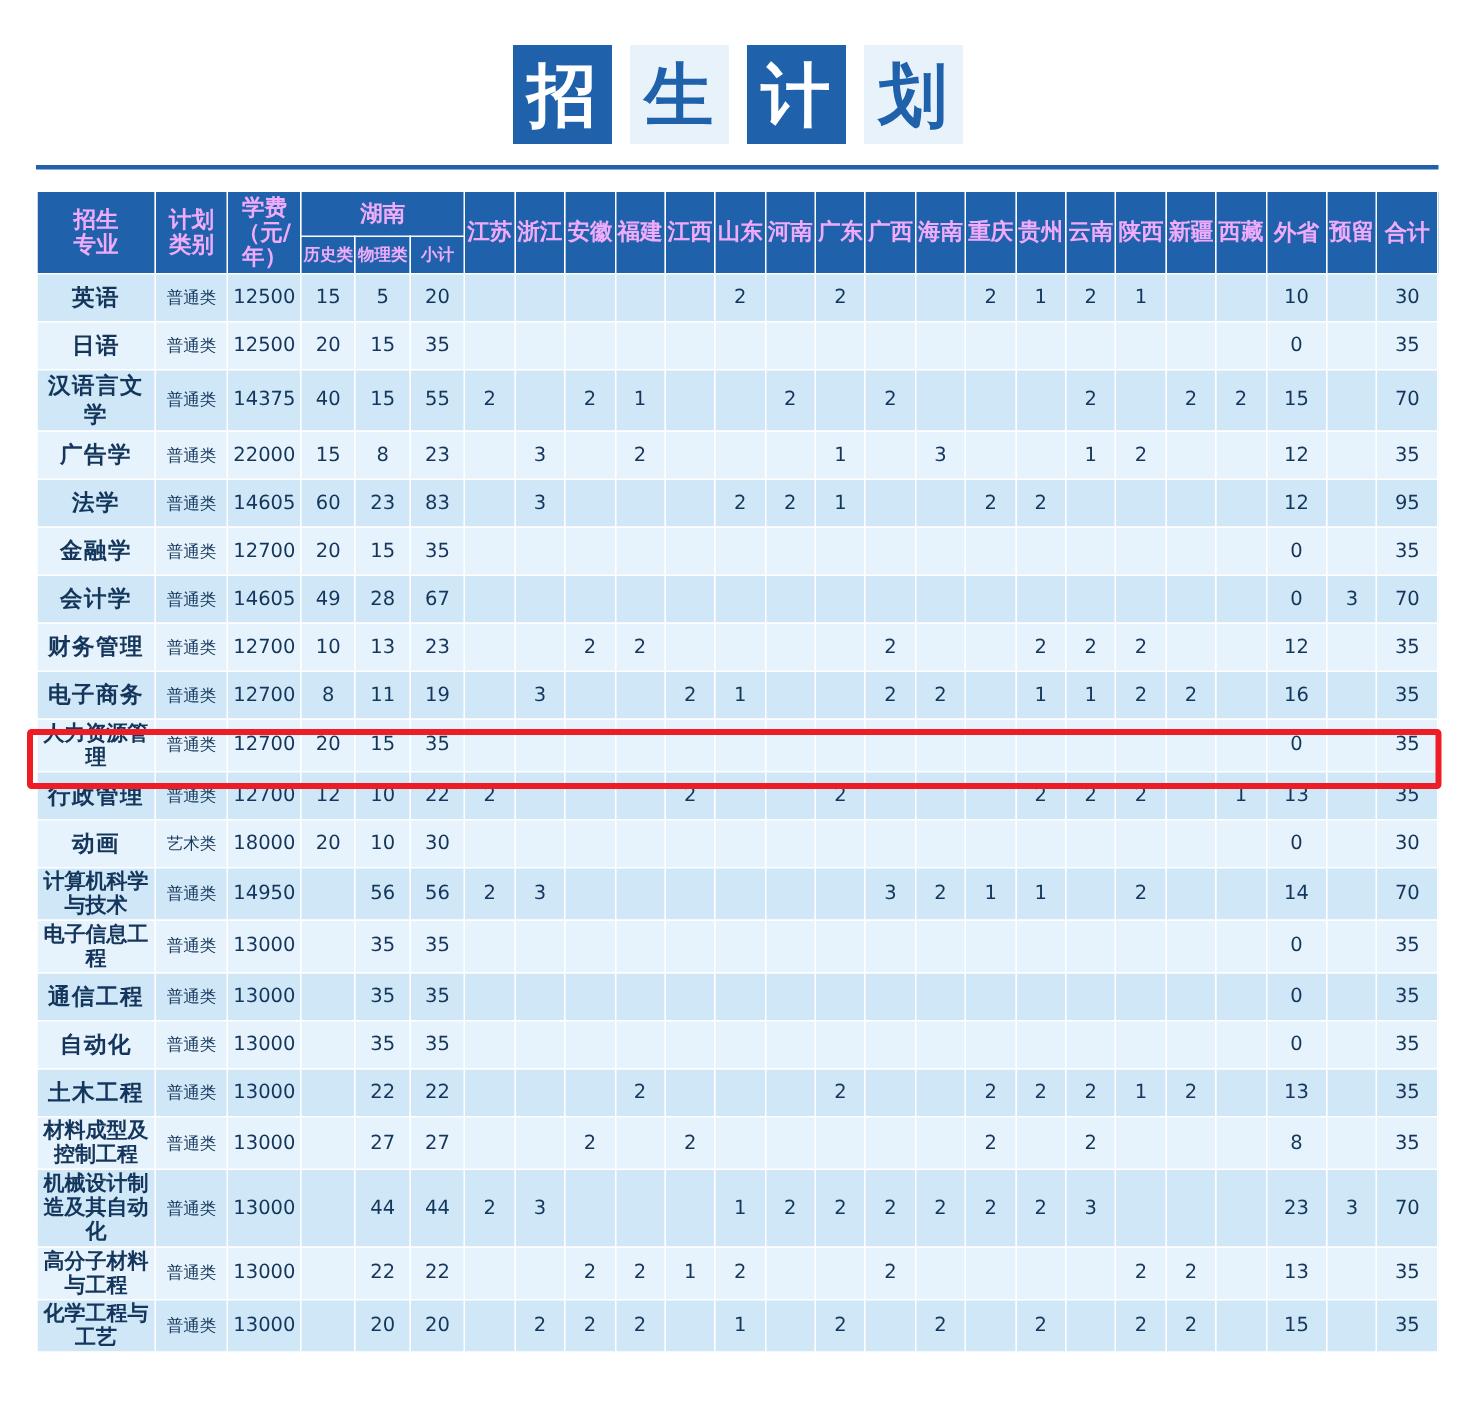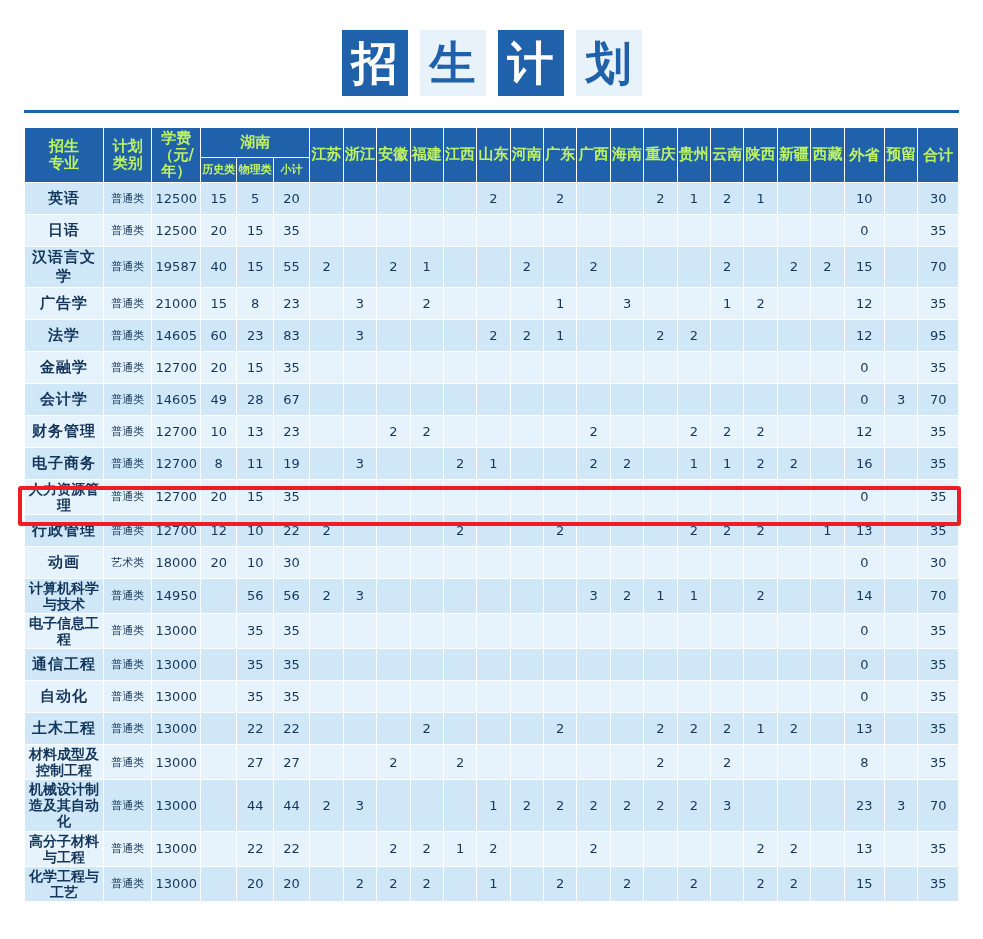--- a/index.html
+++ b/index.html
@@ -62,21 +62,21 @@
   }
   table.plan th, table.plan td {
     border: 1px solid #ffffff;
     text-align: center;
     vertical-align: middle;
     font-family: "DejaVu Sans", sans-serif;
   }
   
   table.plan thead th {
     background: #1f61ab;
-    color: #bef264;
+    color: #f0abfc;
     font-weight: bold;
     font-size: 15px;
     line-height: 1.1;
     padding: 2px 0;
   }
   table.plan thead th.sub {
     font-size: 11px;
     font-weight: bold;
     padding: 2px 0;
   }
@@ -269,21 +269,21 @@
           <td></td>
           <td></td>
           <td></td>
           <td>0</td>
           <td></td>
           <td>35</td>
         </tr>
         <tr>
           <td class="major">汉语言文学</td>
           <td class="cat">普通类</td>
-          <td class="fee">19587</td>
+          <td class="fee">14375</td>
           <td>40</td>
           <td>15</td>
           <td>55</td>
           <td>2</td>
           <td></td>
           <td>2</td>
           <td>1</td>
           <td></td>
           <td></td>
           <td>2</td>
@@ -296,21 +296,21 @@
           <td></td>
           <td>2</td>
           <td>2</td>
           <td>15</td>
           <td></td>
           <td>70</td>
         </tr>
         <tr class="alt">
           <td class="major">广告学</td>
           <td class="cat">普通类</td>
-          <td class="fee">21000</td>
+          <td class="fee">22000</td>
           <td>15</td>
           <td>8</td>
           <td>23</td>
           <td></td>
           <td>3</td>
           <td></td>
           <td>2</td>
           <td></td>
           <td></td>
           <td></td>

